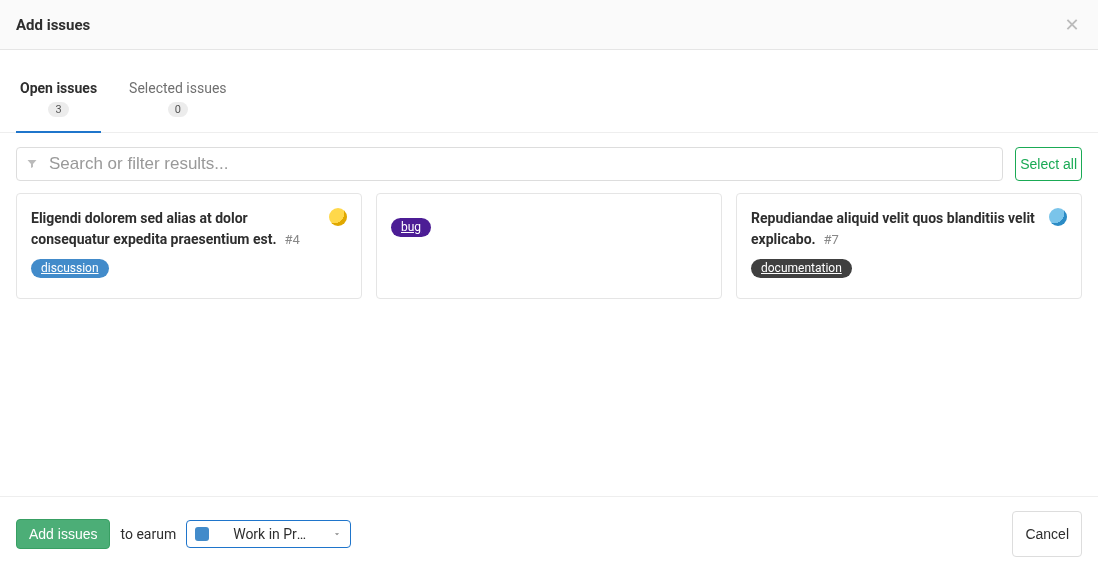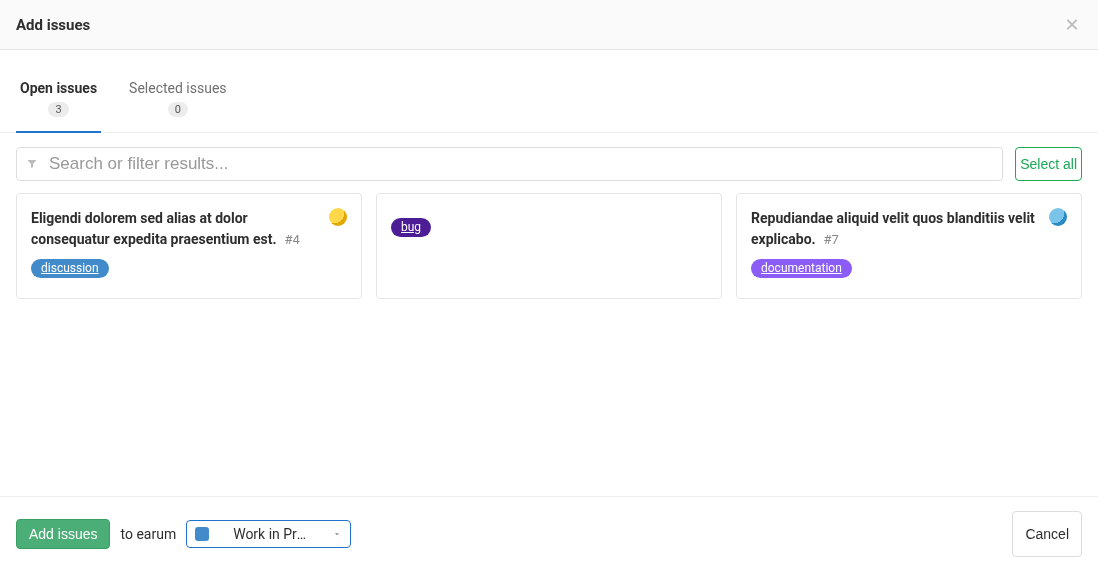--- a/index.html
+++ b/index.html
@@ -238,21 +238,21 @@
 
     <div class="issue-card">
       <div class="card-top">
         <div>
           <span class="card-title">Repudiandae aliquid velit quos blanditiis velit explicabo.</span>
           <span class="card-ref">#7</span>
         </div>
         <div class="avatar a3"></div>
       </div>
       <div class="labels-row">
-        <span class="label-pill" style="background: #8b5cf6;">documentation</span>
+        <span class="label-pill" style="background: #404040;">documentation</span>
       </div>
     </div>
 
   </div>
 </div>
 
 <div class="modal-footer">
   <div class="footer-left">
     <button class="add-btn">Add issues</button>
     <span class="to-list-text">to earum</span>

